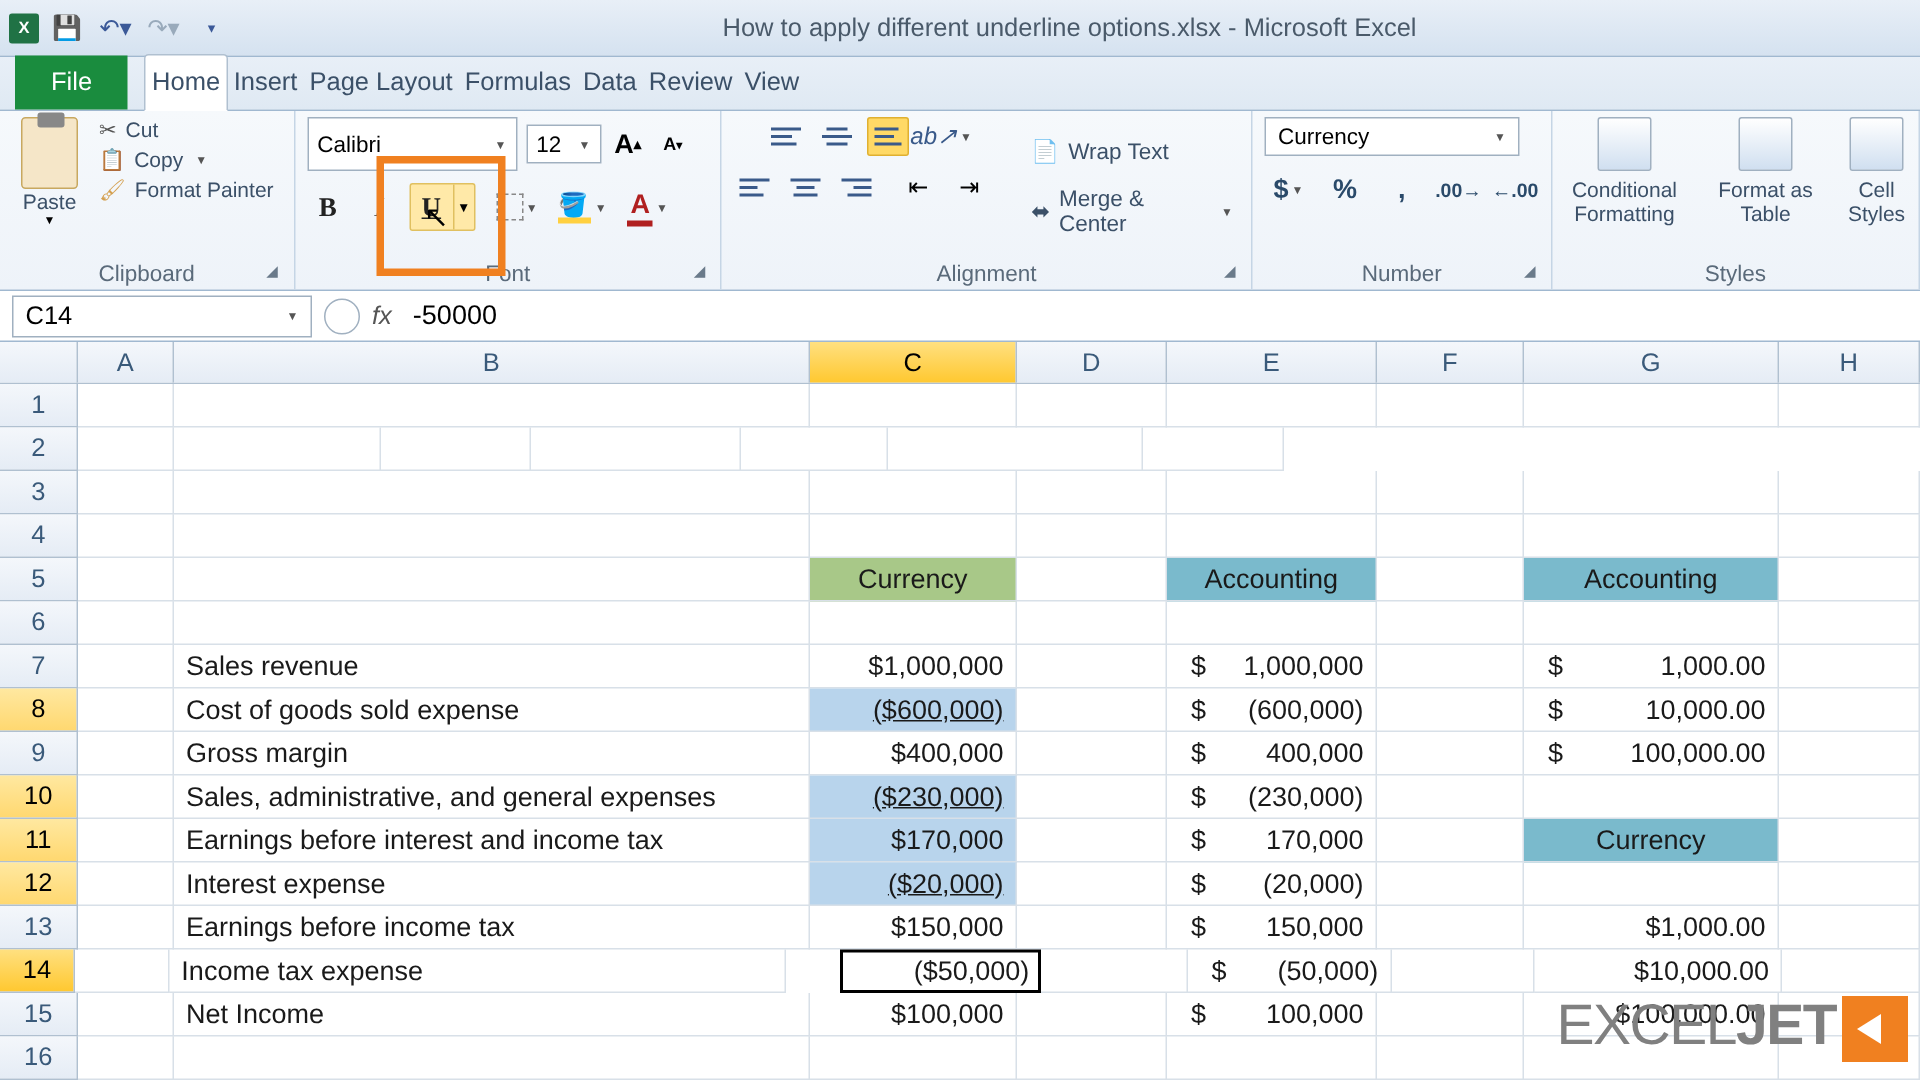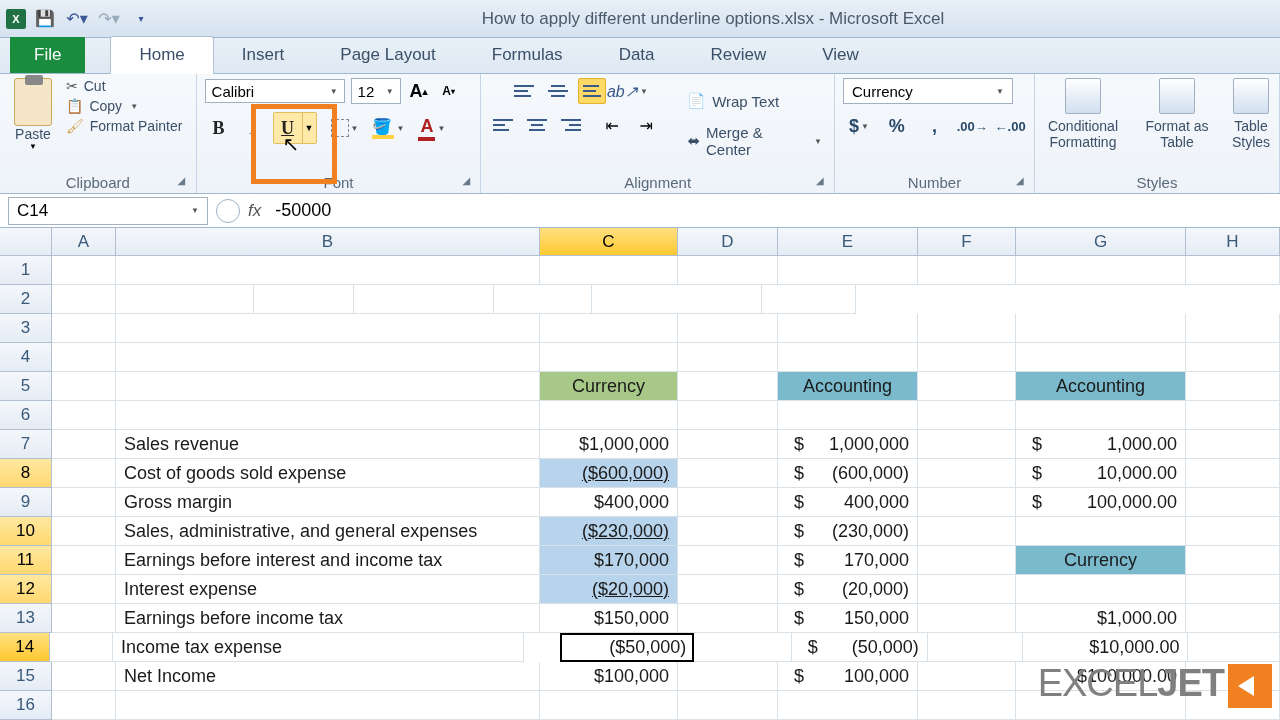--- a/index.html
+++ b/index.html
@@ -7,22 +7,22 @@
 
 
 .titlebar { height: 38px; background: linear-gradient(#e8eff7, #d5e2f0); display: flex; align-items: center; padding: 0 6px; border-bottom: 1px solid #a0b8d0; }
 .excel-icon { width: 20px; height: 20px; background: #207245; color: #fff; display: flex; align-items: center; justify-content: center; font-size: 11px; font-weight: bold; border-radius: 2px; margin-right: 8px; }
 .qat { display: flex; gap: 10px; align-items: center; }
 .qat-btn { width: 22px; height: 22px; display: flex; align-items: center; justify-content: center; cursor: pointer; color: #3b5998; }
 .title-text { flex: 1; text-align: center; font-size: 17px; color: #4a5a6a; }
 
 
 .tabs { height: 36px; background: linear-gradient(#e8eff7, #dfe9f3); display: flex; align-items: flex-end; padding-left: 10px; border-bottom: 1px solid #a0b8d0; }
-.tab { padding: 8px 28px; font-size: 17px; color: #3b5068; cursor: pointer; }
-.tab.file { background: #1a8c3e; color: #fff; padding: 8px 24px; margin-right: 25px; }
+.tab { padding: 8px 4px; font-size: 17px; color: #3b5068; cursor: pointer; }
+.tab.file { background: #1a8c3e; color: #fff; padding: 8px 24px; margin-right: 11px; }
 .tab.active { background: #fff; border: 1px solid #b0c0d0; border-bottom: 1px solid #fff; border-radius: 3px 3px 0 0; margin-bottom: -1px; }
 
 
 .ribbon { height: 120px; background: linear-gradient(#f6f9fc, #eef3f9); display: flex; border-bottom: 1px solid #a0b8d0; }
 .group { border-right: 1px solid #c5d5e5; padding: 4px 8px 2px 8px; display: flex; flex-direction: column; position: relative; }
 .group-label { text-align: center; font-size: 15px; color: #5a6a7a; padding-top: 2px; }
 .group-body { flex: 1; display: flex; }
 .dialog-launcher { position: absolute; bottom: 4px; right: 4px; width: 14px; height: 14px; font-size: 10px; color: #6a7a8a; cursor: pointer; }
 
 .clipboard-body { display: flex; gap: 8px; }
@@ -30,21 +30,21 @@
 .paste-icon { width: 38px; height: 48px; background: #f5e6c8; border: 1px solid #c8a860; border-radius: 3px; position: relative; }
 .paste-icon::before { content: ''; position: absolute; top: -4px; left: 10px; width: 18px; height: 10px; background: #888; border-radius: 2px; }
 .paste-label { font-size: 14px; color: #3b5068; }
 .clip-actions { display: flex; flex-direction: column; gap: 4px; font-size: 14px; color: #3b5068; }
 .clip-item { display: flex; align-items: center; gap: 6px; cursor: pointer; }
 .scissors-icon { color: #555; }
 .brush-icon { color: #d4a050; }
 
 .font-body { display: flex; flex-direction: column; gap: 8px; }
 .font-row { display: flex; align-items: center; gap: 6px; }
-.font-name-select { width: 140px; height: 24px; border: 1px solid #a0b0c0; background: #fff; padding: 0 6px; font-size: 15px; display: flex; align-items: center; justify-content: space-between; cursor: pointer; }
+.font-name-select { width: 140px; height: 36px; border: 1px solid #a0b0c0; background: #fff; padding: 0 6px; font-size: 15px; display: flex; align-items: center; justify-content: space-between; cursor: pointer; }
 .font-size-select { width: 50px; height: 26px; border: 1px solid #a0b0c0; background: #fff; padding: 0 6px; font-size: 15px; display: flex; align-items: center; justify-content: space-between; cursor: pointer; }
 .font-grow, .font-shrink { width: 24px; height: 24px; display: flex; align-items: center; justify-content: center; cursor: pointer; font-weight: bold; }
 .font-grow { font-size: 18px; } .font-shrink { font-size: 12px; }
 .btn-b, .btn-i, .btn-u { width: 28px; height: 30px; display: flex; align-items: center; justify-content: center; font-size: 18px; cursor: pointer; font-family: 'Times New Roman', serif; }
 .btn-b { font-weight: bold; color: #222; }
 .btn-i { font-style: italic; color: #555; }
 .btn-u-wrap { display: flex; align-items: center; background: #ffe9a8; border: 1px solid #e0c060; border-radius: 2px; }
 .btn-u { text-decoration: underline; font-weight: bold; color: #222; }
 .btn-u-drop { width: 14px; height: 30px; display: flex; align-items: center; justify-content: center; font-size: 9px; cursor: pointer; border-left: 1px solid #e0c060; }
 .border-btn, .fill-btn, .fontcolor-btn { display: flex; align-items: center; cursor: pointer; }
@@ -284,21 +284,21 @@
       <div class="style-btn">
           <div class="style-icon"></div>
           <span>Conditional Formatting</span>
         </div>
       <div class="style-btn">
           <div class="style-icon"></div>
           <span>Format as Table</span>
         </div>
       <div class="style-btn" style="width:40px;overflow:hidden">
           <div class="style-icon"></div>
-          <span>Table Styles</span>
+          <span>Cell Styles</span>
         </div>
     </div>
     <div class="group-label">Styles</div>
   </div>
 </div>
 
 <div class="formula-bar">
   <div class="name-box">
       <span>C14</span>
       <span class="drop-arrow">▼</span>

